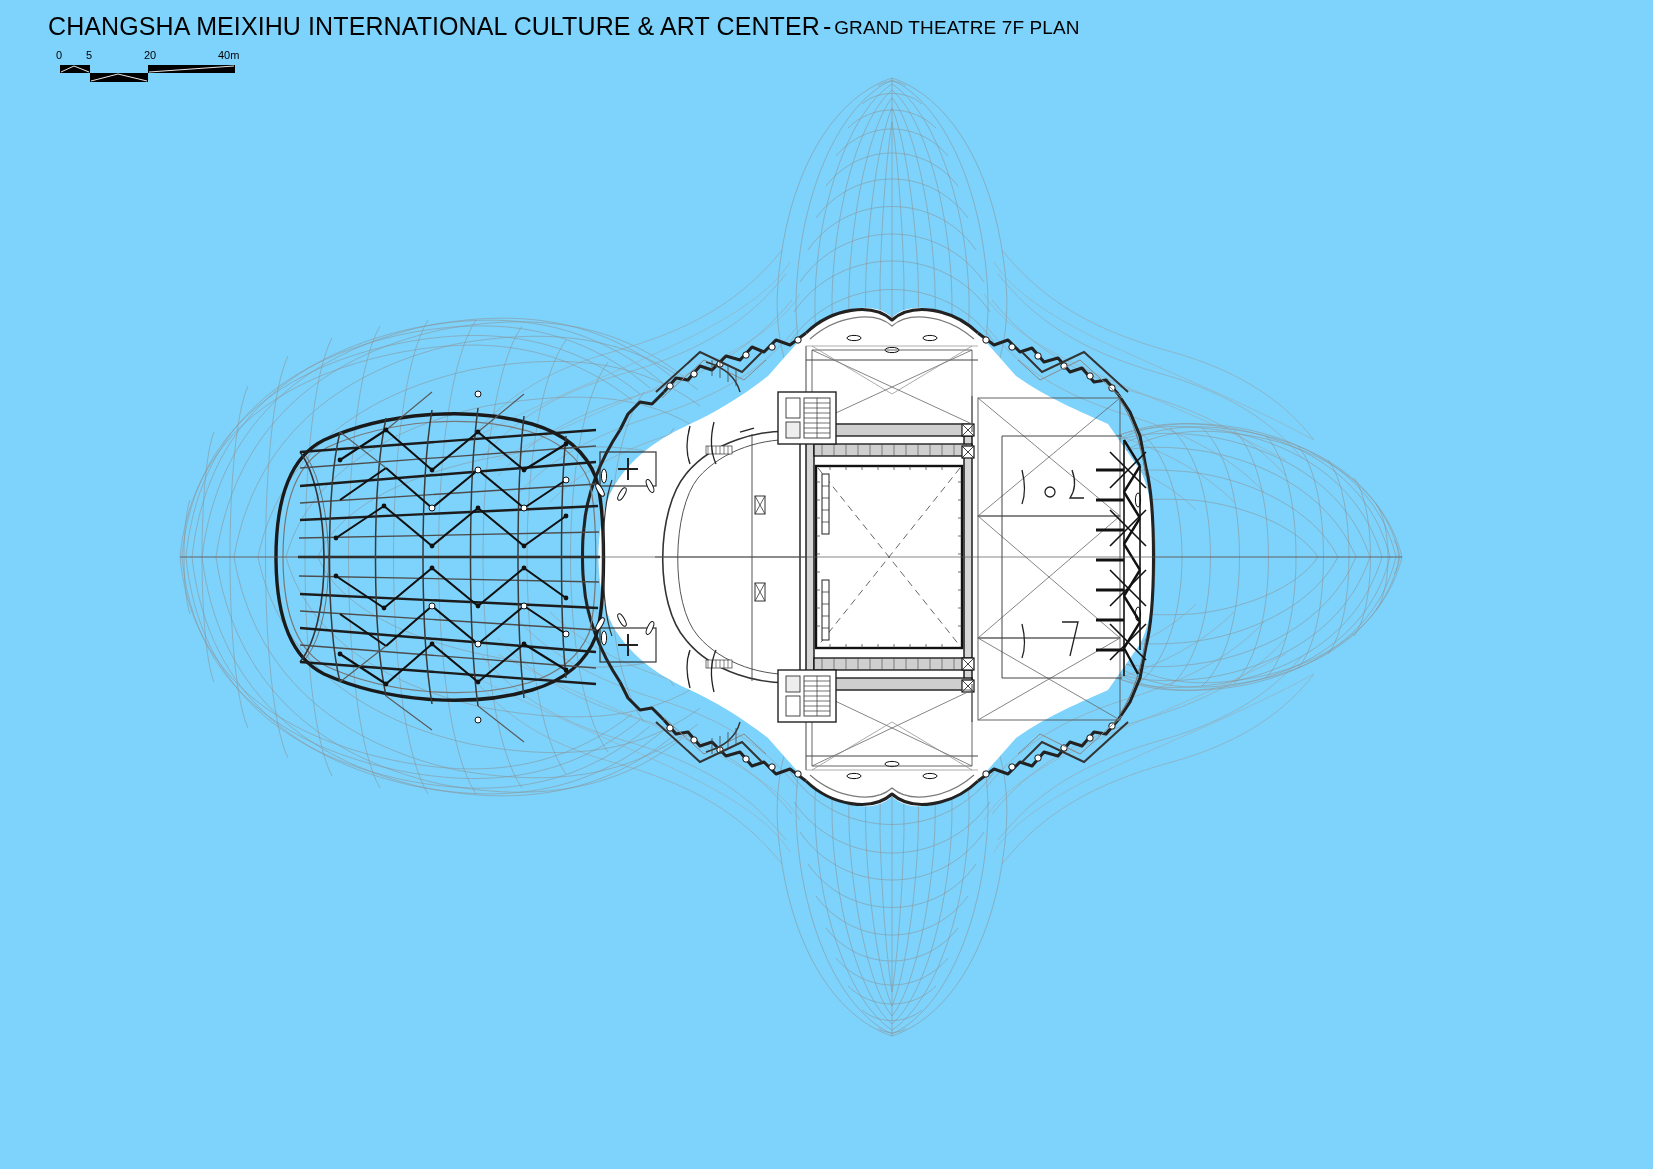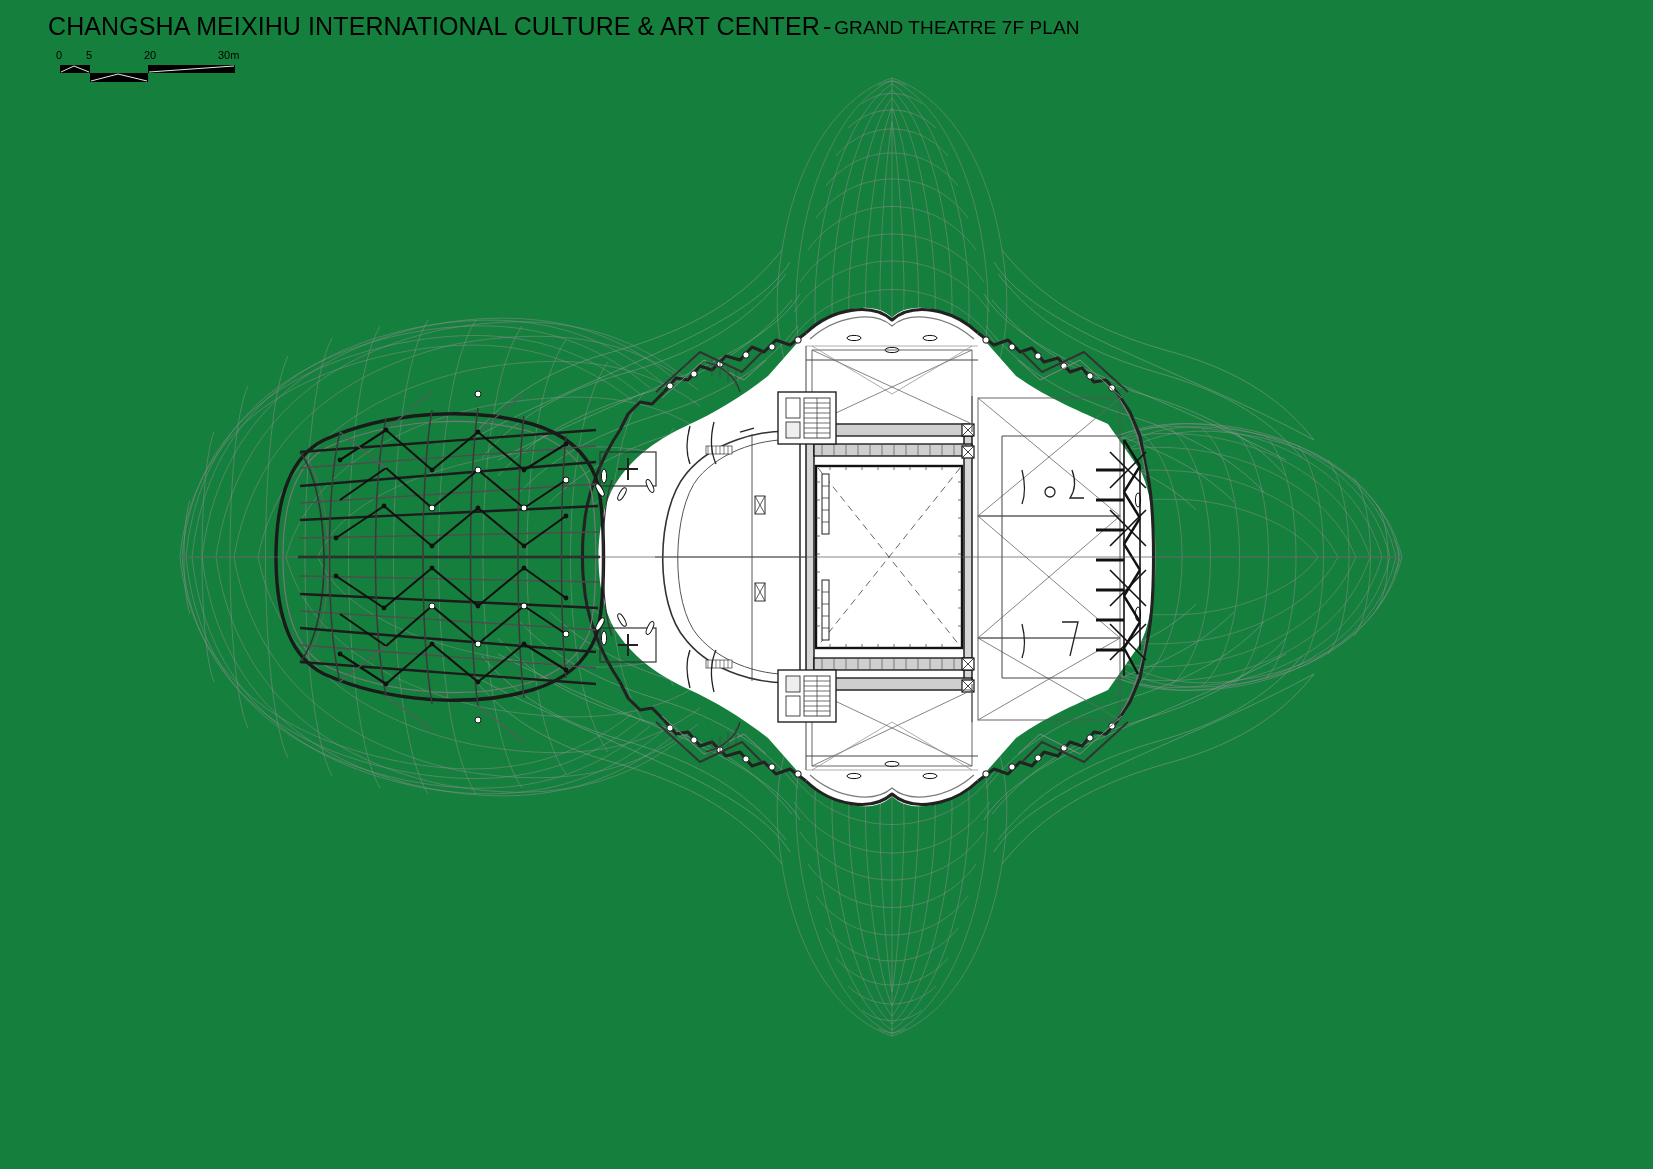--- a/index.html
+++ b/index.html
@@ -4,21 +4,21 @@
 <title>Changsha Meixihu Grand Theatre 7F Plan</title>
 <style>
   html,body{margin:0;padding:0;background:#ffffff;}
   body{
     width:1653px;height:1169px;
     font-family:"Liberation Sans", sans-serif;
     color:#000;
     overflow:hidden;
     position:relative;
   }
-  #sheet{position:absolute;inset:0;background:#15803d;}
+  #sheet{position:absolute;inset:0;background:#7dd3fc;}
 
   
   .title-block{position:absolute;left:48px;top:12px;white-space:nowrap;}
   .title-main{font-size:25px;letter-spacing:.1px;display:inline;}
   .title-dash{font-size:25px;display:inline;padding:0 3px;}
   .title-sub{font-size:19px;letter-spacing:.1px;display:inline;vertical-align:1px;}
 
   
   .scalebar{position:absolute;left:60px;top:49px;}
   .scale-labels{position:relative;height:15px;width:200px;}
@@ -35,21 +35,21 @@
 
   <div class="title-block">
     <span class="title-main">CHANGSHA MEIXIHU INTERNATIONAL CULTURE &amp; ART CENTER</span><span class="title-dash">-</span><span class="title-sub">GRAND THEATRE 7F PLAN</span>
   </div>
 
   <div class="scalebar">
     <div class="scale-labels">
       <span style="left:-4px">0</span>
       <span style="left:26px">5</span>
       <span style="left:84px">20</span>
-      <span style="left:158px">30m</span>
+      <span style="left:158px">40m</span>
     </div>
     <svg class="scale-gfx" width="200" height="24">
 
       <rect x="0" y="0" width="30" height="8" fill="#000"></rect>
       <rect x="88" y="0" width="87" height="8" fill="#000"></rect>
 
       <rect x="30" y="8" width="58" height="9" fill="#000"></rect>
 
       <path d="M1,7 L14,1 L29,7" stroke="#ffffff" stroke-width="0.9" fill="none"></path>
       <path d="M31,16 L58,9 L87,16" stroke="#ffffff" stroke-width="0.9" fill="none"></path>

